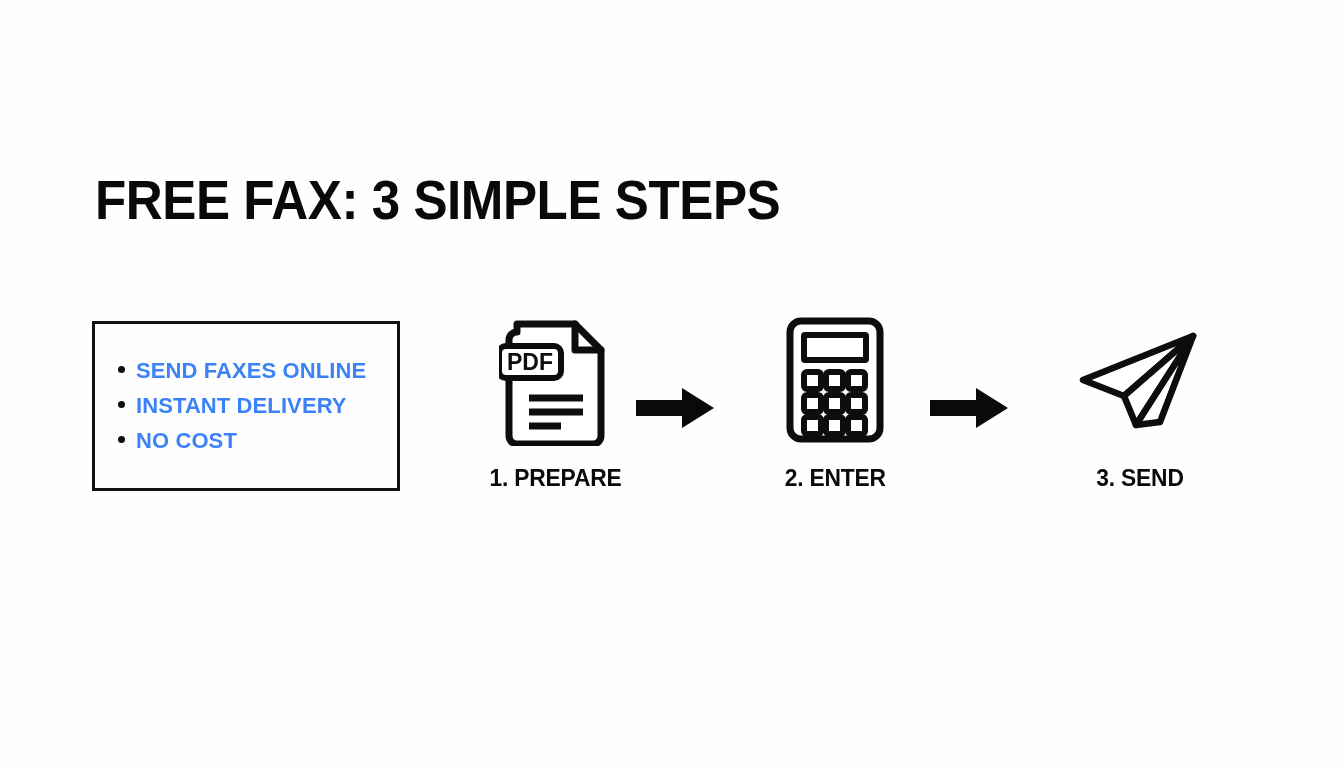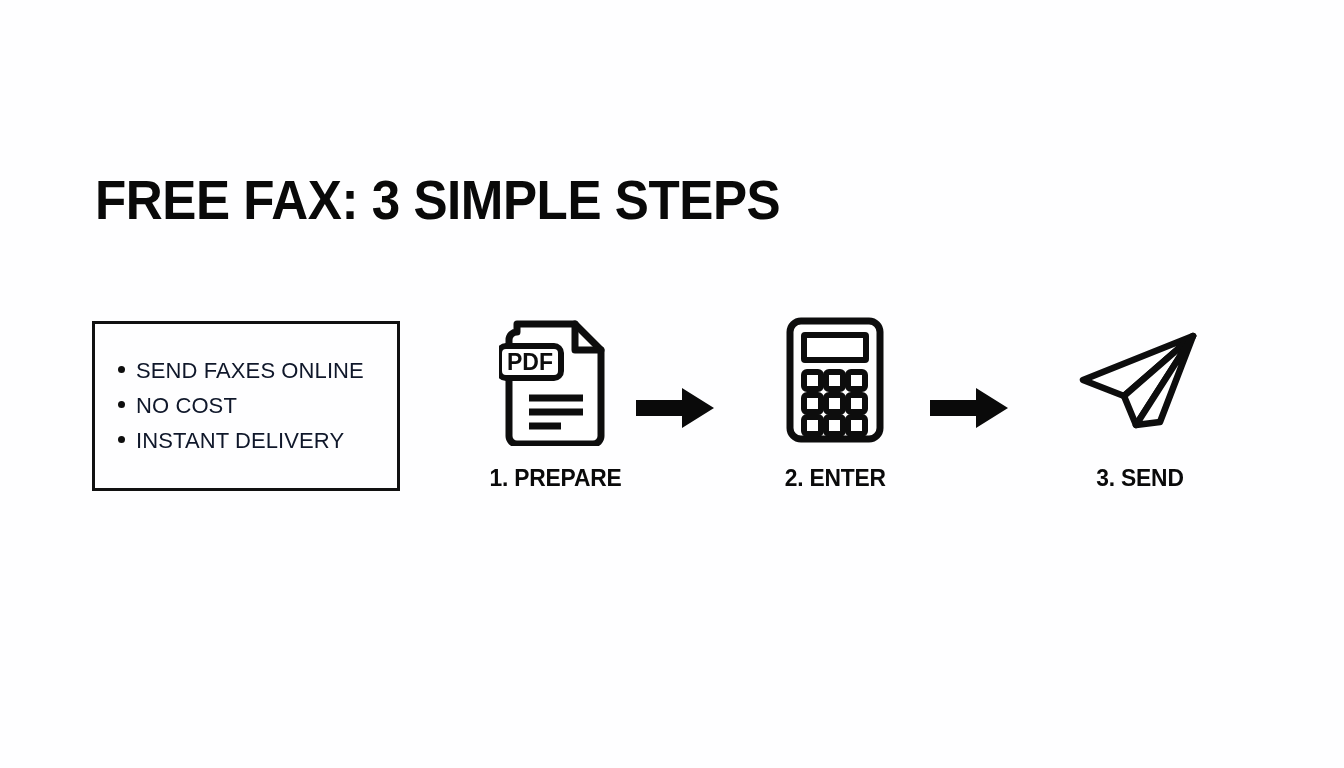--- a/index.html
+++ b/index.html
@@ -56,23 +56,23 @@
     top: 29px;
     margin: 0;
     padding: 0;
     list-style: none;
   }
   .feature-item {
     display: flex;
     align-items: baseline;
     font-size: 22px;
     line-height: 35px;
-    font-weight: 400;
+    font-weight: 700;
     letter-spacing: 0.1px;
-    color: #0f172a;
+    color: #3b82f6;
     white-space: nowrap;
   }
   .feature-dot {
     width: 7px;
     height: 7px;
     border-radius: 50%;
     background: #0e0e0e;
     display: inline-block;
     margin-right: 11px;
     position: relative;
@@ -135,25 +135,25 @@
   <div class="title">FREE FAX: 3 SIMPLE STEPS</div>
 
   <div class="feature-box">
     <ul class="feature-list">
       <li class="feature-item">
         <span class="feature-dot"></span>
         <span>SEND FAXES ONLINE</span>
       </li>
       <li class="feature-item">
         <span class="feature-dot"></span>
-        <span>NO COST</span>
+        <span>INSTANT DELIVERY</span>
       </li>
       <li class="feature-item">
         <span class="feature-dot"></span>
-        <span>INSTANT DELIVERY</span>
+        <span>NO COST</span>
       </li>
     </ul>
   </div>
 
   <div class="steps">
 
     <div class="step step-1">
       <div class="icon-slot">
         <svg width="112" height="132" viewBox="0 0 112 132">
 

